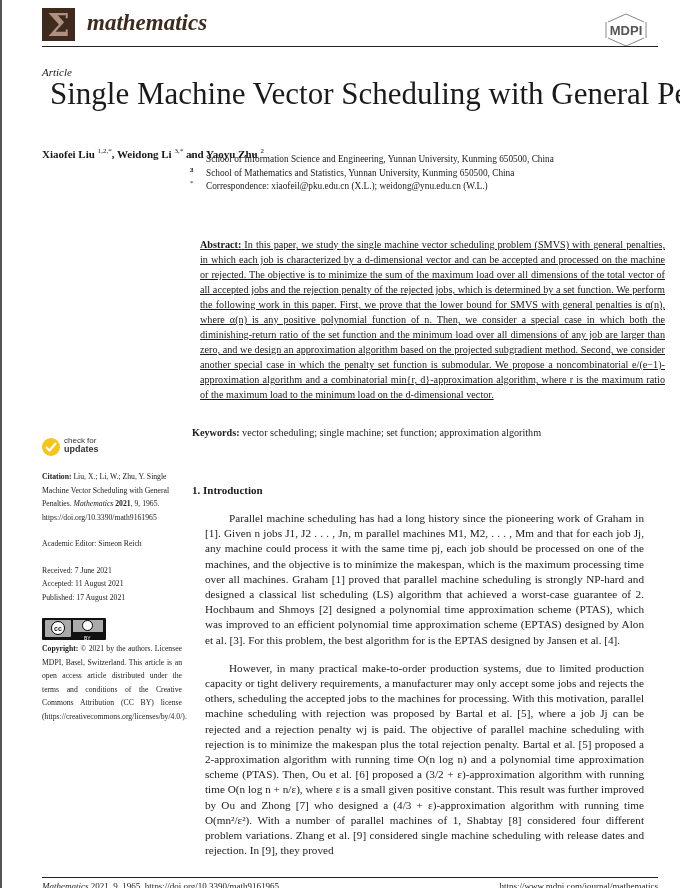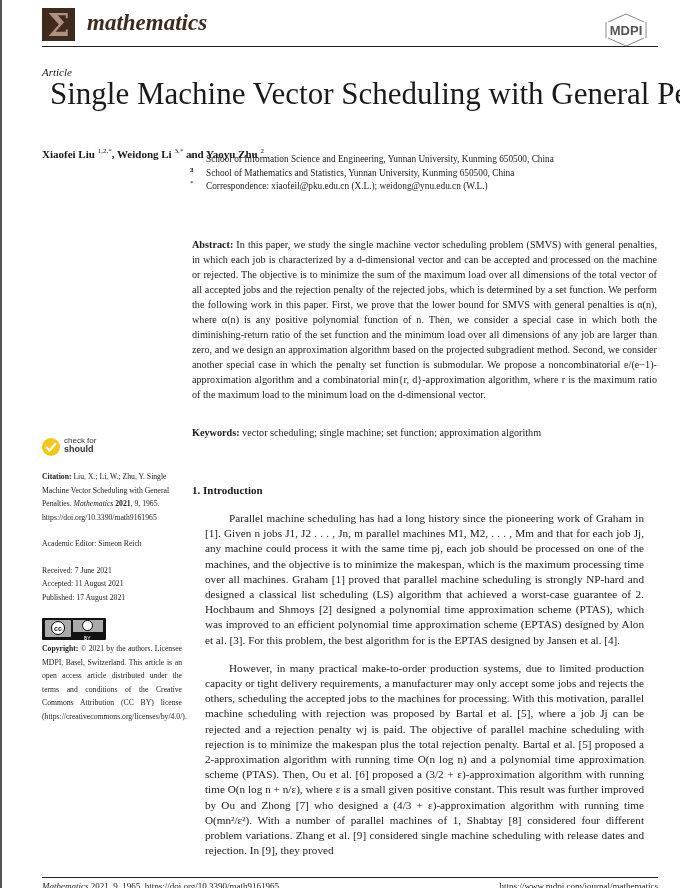--- a/index.html
+++ b/index.html
@@ -18,21 +18,21 @@
 
   .article-type { position: absolute; left: 42px; top: 66px; font-size: 11px; font-style: italic; }
   .title { position: absolute; left: 50px; top: 76px; font-size: 31px; white-space: nowrap; }
   .authors { position: absolute; left: 42px; top: 120px; font-size: 11px; font-weight: bold; white-space: nowrap; margin-top: 27px; }
   .authors sup { font-weight: normal; font-size: 7px; }
 
   .affils { position: absolute; left: 190px; top: 153px; width: 480px; font-size: 9.3px; line-height: 13.5px; }
   .affil { position: relative; padding-left: 16px; }
   .affil .num { position: absolute; left: 0; top: -3px; font-size: 7px; }
 
-  .abstract { position: absolute; left: 192px; top: 237px; width: 465px; font-size: 10.2px; line-height: 15px; text-align: justify; }
+  .abstract { position: absolute; left: 200px; top: 237px; width: 465px; font-size: 10.2px; line-height: 15px; text-align: justify; text-decoration: underline; }
   .abstract b { font-weight: bold; }
   .keywords { position: absolute; left: 192px; top: 427px; width: 465px; font-size: 10.2px; }
 
   .sidebar { position: absolute; left: 42px; top: 436px; width: 140px; font-size: 7.7px; line-height: 13.5px; }
   .check-badge { position: relative; height: 22px; margin-bottom: 12px; }
   .check-circle { position: absolute; left: 0; top: 2px; width: 18px; height: 18px; border-radius: 50%; background: #f5c518; }
   .check-circle svg { position: absolute; left: 3px; top: 4px; }
   .check-text { position: absolute; left: 22px; top: 0px; font-family: "Liberation Sans", sans-serif; font-size: 8px; line-height: 9px; color: #333; }
   .check-text b { font-size: 9px; }
   .sb-block { margin-bottom: 13px; }
@@ -104,21 +104,21 @@
 
 <div class="sidebar">
   <div class="check-badge">
     <div class="check-circle">
       <svg width="12" height="10" viewBox="0 0 12 10">
           <polyline points="1,5 4.5,8.5 11,1" fill="none" stroke="#fff" stroke-width="2.2"></polyline>
         </svg>
     </div>
     <div class="check-text">
       <span>check for</span><br>
-      <b>should</b>
+      <b>updates</b>
     </div>
   </div>
 
   <div class="sb-block">
     <b>Citation:</b>
     <span>Liu, X.; Li, W.; Zhu, Y. Single Machine Vector Scheduling with General Penalties.</span>
     <i>Mathematics</i>
     <b>2021</b><span>, 9, 1965. https://doi.org/10.3390/math9161965</span>
   </div>
 

